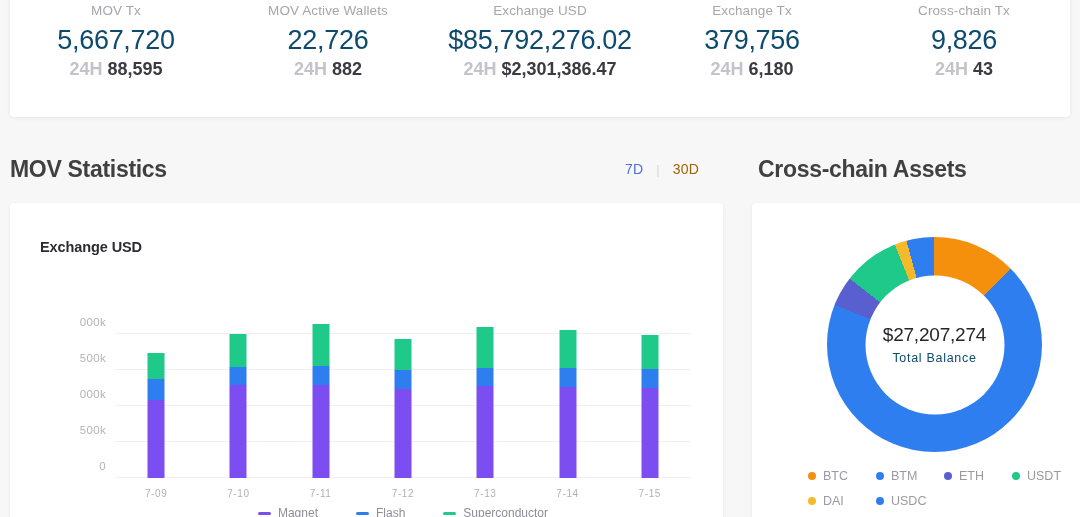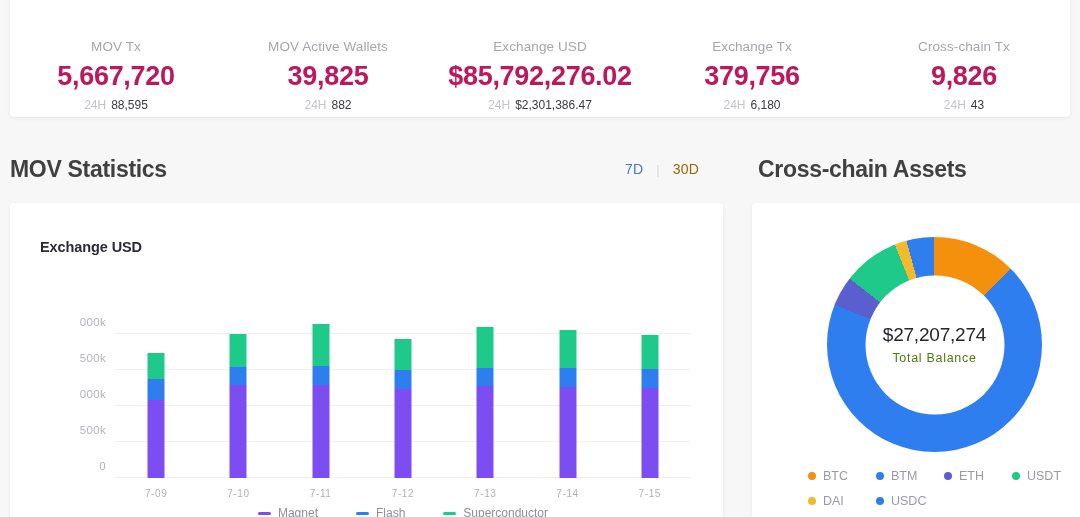--- a/index.html
+++ b/index.html
@@ -20,41 +20,41 @@
     border-radius: 4px;
     box-shadow: 0 1px 4px rgba(0,0,0,0.07);
     display: flex;
     align-items: flex-start;
     padding-top: 40px;
   }
   .stat {
     flex: 1 1 0;
     text-align: center;
     padding-top: 0px;
-    margin-top: 36px;
   }
   .stat-label {
     font-size: 13.5px;
     color: #a6a6ad;
     letter-spacing: .1px;
     line-height: 18px;
     white-space: nowrap;
   }
   .stat-value {
     font-size: 27px;
-    font-weight: bold;
-    color: #be185d;
+    font-weight: normal;
+    color: #0c4a6e;
     letter-spacing: -0.3px;
     line-height: 40px;
     white-space: nowrap;
   }
   .stat-sub {
-    font-size: 12px;
+    font-size: 18px;
     line-height: 18px;
     white-space: nowrap;
+    font-weight: bold;
   }
   .stat-sub .sub-tag { color: #c3c3c9; margin-right: 5px; }
   .stat-sub .sub-val { color: #3a3a40; }
 
   
   .section-row {
     position: absolute;
     left: 0; top: 136px;
     width: 1080px; height: 66px;
     display: flex;
@@ -192,21 +192,21 @@
   }
   .donut-total {
     font-size: 19px;
     color: #25252c;
     letter-spacing: -0.2px;
     line-height: 26px;
     white-space: nowrap;
   }
   .donut-caption {
     font-size: 12.5px;
-    color: #4d7c0f;
+    color: #0c4a6e;
     letter-spacing: .7px;
     line-height: 20px;
   }
 
   .donut-legend {
     position: absolute;
     left: 56px; top: 266px;
     width: 272px;
     display: flex;
     flex-wrap: wrap;
@@ -227,21 +227,21 @@
 <body>
 
 <div class="stats-card" id="stats-card">
     <div class="stat">
       <div class="stat-label">MOV Tx</div>
       <div class="stat-value">5,667,720</div>
       <div class="stat-sub"><span class="sub-tag">24H</span><span class="sub-val">88,595</span></div>
     </div>
     <div class="stat">
       <div class="stat-label">MOV Active Wallets</div>
-      <div class="stat-value">39,825</div>
+      <div class="stat-value">22,726</div>
       <div class="stat-sub"><span class="sub-tag">24H</span><span class="sub-val">882</span></div>
     </div>
     <div class="stat">
       <div class="stat-label">Exchange USD</div>
       <div class="stat-value">$85,792,276.02</div>
       <div class="stat-sub"><span class="sub-tag">24H</span><span class="sub-val">$2,301,386.47</span></div>
     </div>
     <div class="stat">
       <div class="stat-label">Exchange Tx</div>
       <div class="stat-value">379,756</div>

